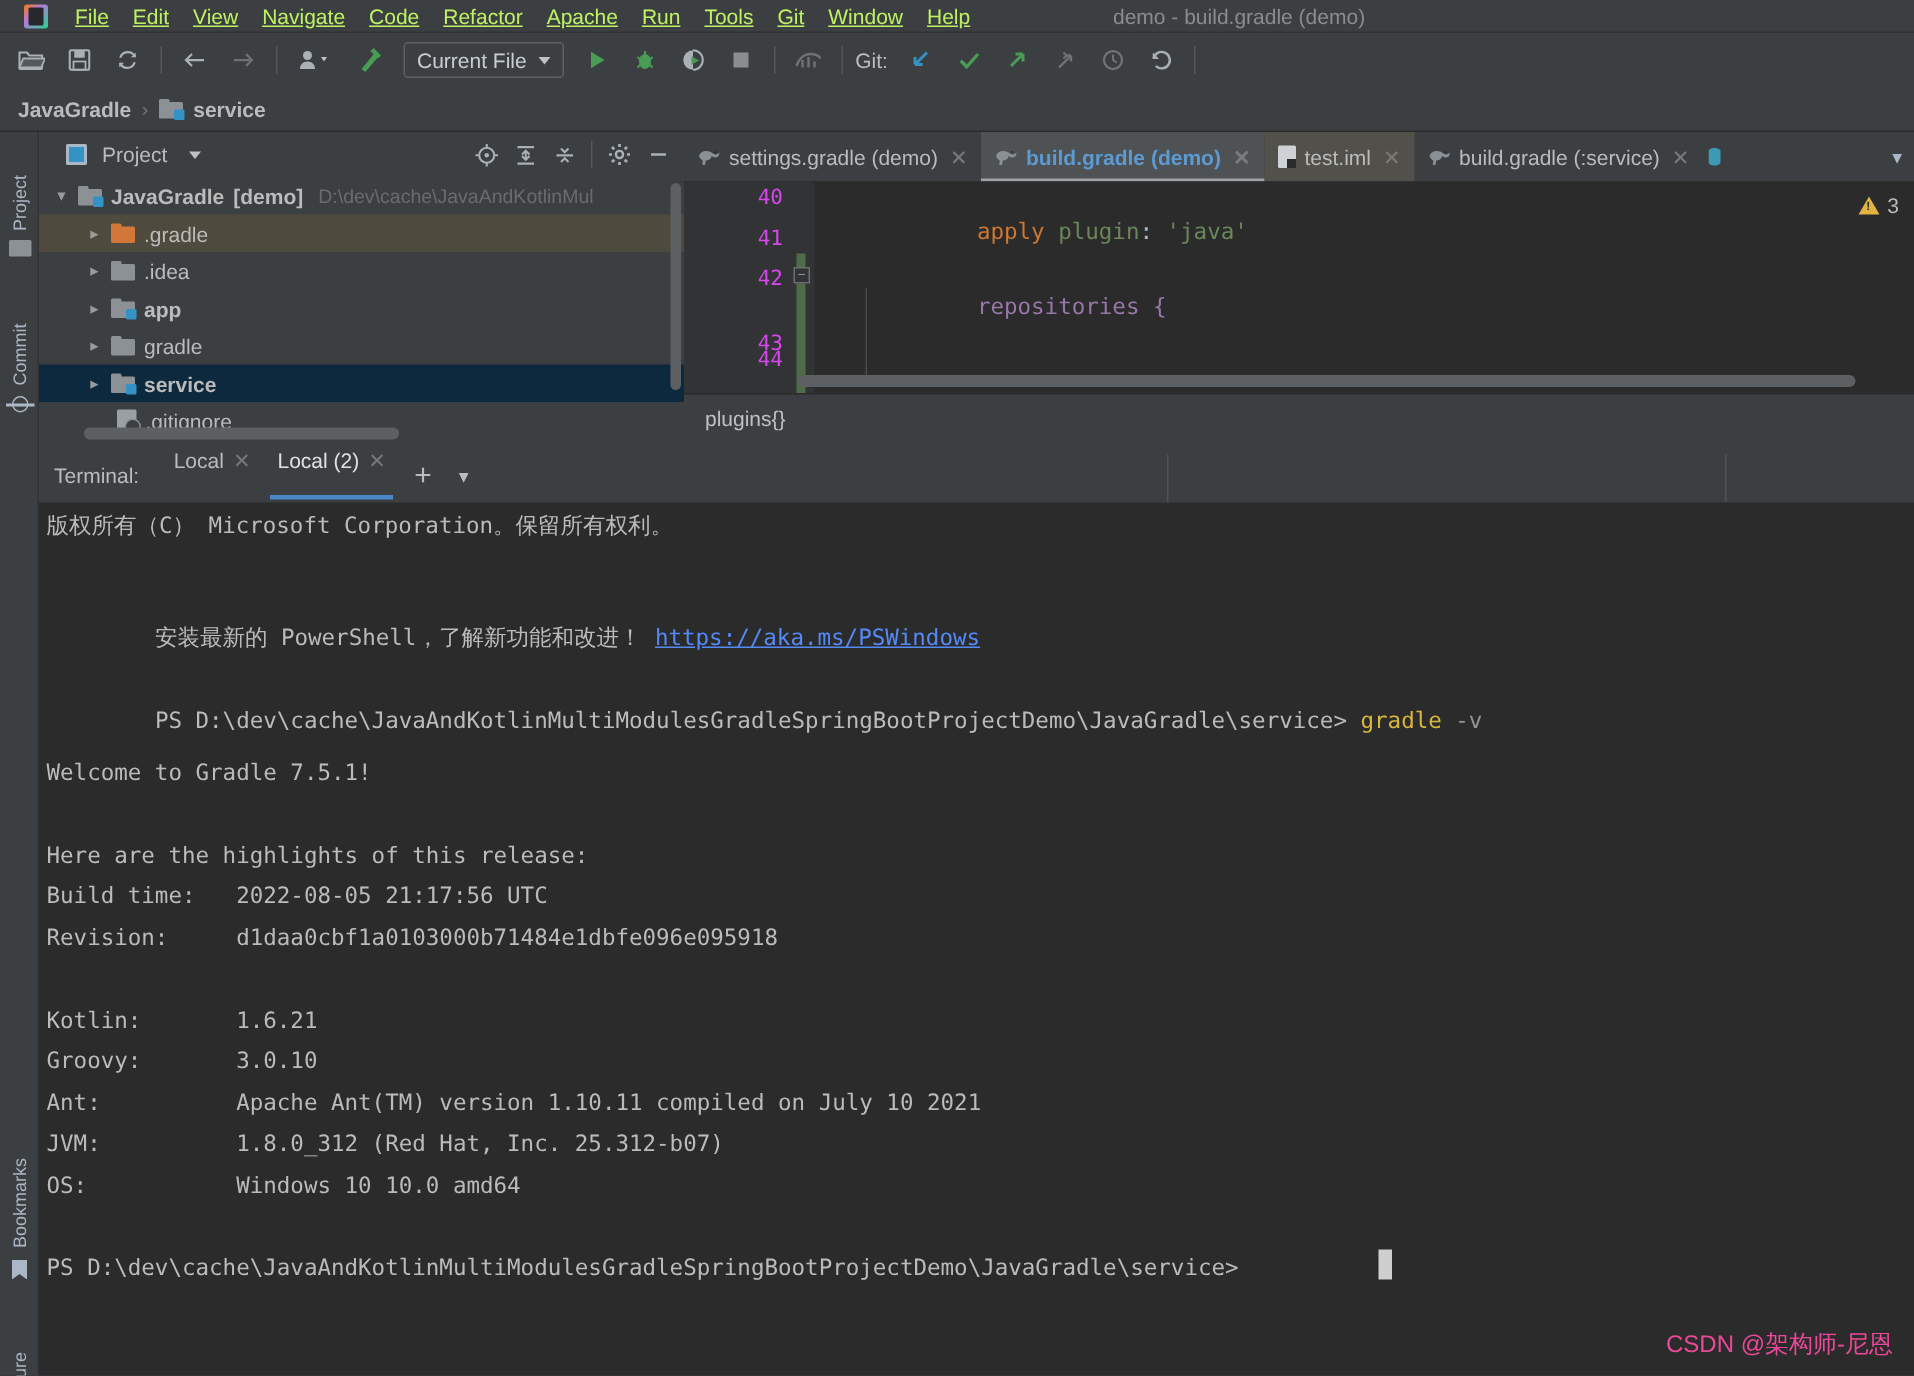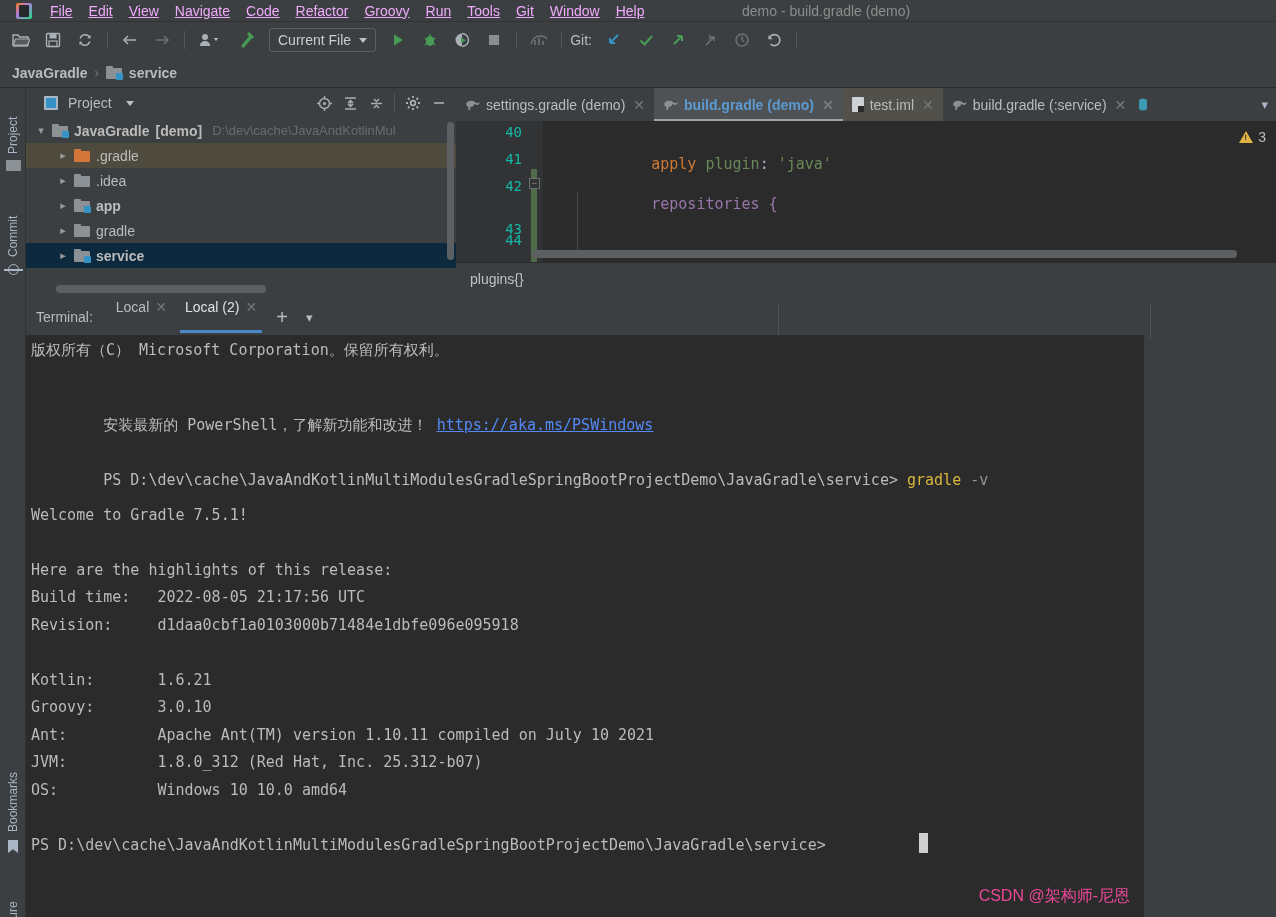--- a/index.html
+++ b/index.html
@@ -20,21 +20,21 @@
   .ij-logo {
     width: 16px; height: 16px; margin-left: 16px; margin-right: 10px;
     background: linear-gradient(135deg,#f97a12 0%,#b07bdc 40%,#21d789 100%);
     border-radius: 2px; position: relative; flex: 0 0 auto;
   }
   .ij-logo::after {
     content:""; position:absolute; left:3px; top:2px; width:10px; height:12px;
     background:#27282c; border-radius:1px;
   }
   .menu-item {
-    font-size: 14px; color: #f0abfc; padding: 0 8px; line-height: 22px;
+    font-size: 14px; color: #bef264; padding: 0 8px; line-height: 22px;
     white-space: nowrap; cursor: default;
   }
   .menu-item .u { text-decoration: underline; }
   .win-title {
     position:absolute; left: 742px; top: 0; line-height: 22px;
     font-size: 14px; color: #8c8c8c; white-space: nowrap;
   }
 
   
   .toolbar {
@@ -178,21 +178,21 @@
   }
 
   .code-area {
     position:absolute; left:0; top:33px; width:820px; height:141px;
     background:#2b2b2b; overflow:hidden;
   }
   .gutter {
     position:absolute; left:0; top:0; width:74px; height:141px; background:#313335;
   }
   .lineno {
-    position:absolute; right:8px; font-size:14px; color:#14b8a6;
+    position:absolute; right:8px; font-size:14px; color:#d946ef;
     font-family:"DejaVu Sans Mono", monospace;
   }
   .fold-stripe {
     position:absolute; left:74px; top:0; width:13px; height:141px; background:#313335;
   }
   .fold-green {
     position:absolute; left:75px; top:48px; width:6px; height:93px; background:#4f6b48;
   }
   .fold-marker {
     position:absolute; left:73px; top:57px; width:11px; height:11px;
@@ -245,21 +245,21 @@
   .term-tab.active::after {
     content:""; position:absolute; left:4px; bottom:2px; right:4px; height:3px;
     background:#4a88c7;
   }
   .term-tab .x { color:#767676; font-size:14px; }
   .term-plus { font-size:20px; color:#bbbbbb; padding:0 10px; }
   .term-chevron { font-size:13px; color:#bbbbbb; padding:0 8px; }
   .hdr-div { position:absolute; top:4px; width:1px; height:36px; background:#4e5254; }
 
   .term-body {
-    position:absolute; left:0; top:40px; width:1118px; height:582px;
+    position:absolute; left:0; top:40px; width:1250px; height:582px;
     background:#2b2b2b; font-family:"DejaVu Sans Mono", monospace;
     font-size:15px; color:#bbbbbb; overflow:hidden;
   }
   .tline { position:absolute; left:5px; white-space:pre; line-height:20px; }
   .t-link { color:#548af7; text-decoration:underline; }
   .t-cmd { color:#d9b63c; }
   .t-arg { color:#949494; }
   .t-cursor {
     position:absolute; width:9px; height:20px; background:#cfcfcf;
   }
@@ -274,21 +274,21 @@
 <div id="root">
 
   <div class="menubar">
     <div class="ij-logo"></div>
     <div class="menu-item"><span class="u">File</span></div>
     <div class="menu-item"><span class="u">Edit</span></div>
     <div class="menu-item"><span class="u">View</span></div>
     <div class="menu-item"><span class="u">Navigate</span></div>
     <div class="menu-item"><span class="u">Code</span></div>
     <div class="menu-item"><span class="u">Refactor</span></div>
-    <div class="menu-item"><span class="u">Groovy</span></div>
+    <div class="menu-item"><span class="u">Apache</span></div>
     <div class="menu-item"><span class="u">Run</span></div>
     <div class="menu-item"><span class="u">Tools</span></div>
     <div class="menu-item"><span class="u">Git</span></div>
     <div class="menu-item"><span class="u">Window</span></div>
     <div class="menu-item"><span class="u">Help</span></div>
     <div class="win-title">demo - build.gradle (demo)</div>
   </div>
 
   <div class="toolbar">
     <div class="tb-ico">
@@ -522,20 +522,24 @@
       </div>
 
       <div class="trow sel-active" style="padding-left:30px;">
         <span class="chev">▸</span>
         <span class="tfolder mod" style="margin-left:4px;">
             <i></i>
           </span>
         <span class="tlabel bold">service</span>
       </div>
 
+      <div class="trow" style="padding-left:52px;">
+        <span class="gitignore-ico"></span>
+        <span class="tlabel">.gitignore</span>
+      </div>
       <div class="tree-vscroll"></div>
       <div class="tree-hscroll"></div>
     </div>
   </div>
 
   <div class="editor">
     <div class="tabbar">
       <div class="tab">
         <span class="gradle-ico">
           <svg width="15" height="13" viewBox="0 0 15 13">
@@ -589,21 +593,21 @@
         <span class="lineno" style="top:30px;">41</span>
         <span class="lineno" style="top:57px;">42</span>
         <span class="lineno" style="top:100px;">43</span>
         <span class="lineno" style="top:111px;">44</span>
       </div>
       <div class="fold-stripe"></div>
       <div class="fold-green"></div>
       <div class="fold-marker">−</div>
       <div class="indent-guide"></div>
 
-      <div class="codeline" style="top:16px;">
+      <div class="codeline" style="top:6px;">
         <span class="c-kw">apply</span><span class="c-fn"> </span><span class="c-attr">plugin</span><span class="c-fn">: </span><span class="c-str">'java'</span>
       </div>
       <div class="codeline" style="top:56px;">
         <span class="c-prop">repositories </span><span class="c-prop">{</span>
       </div>
 
       <div class="warn-badge">
         <span class="warn-tri"></span>
         <span>3</span>
       </div>

